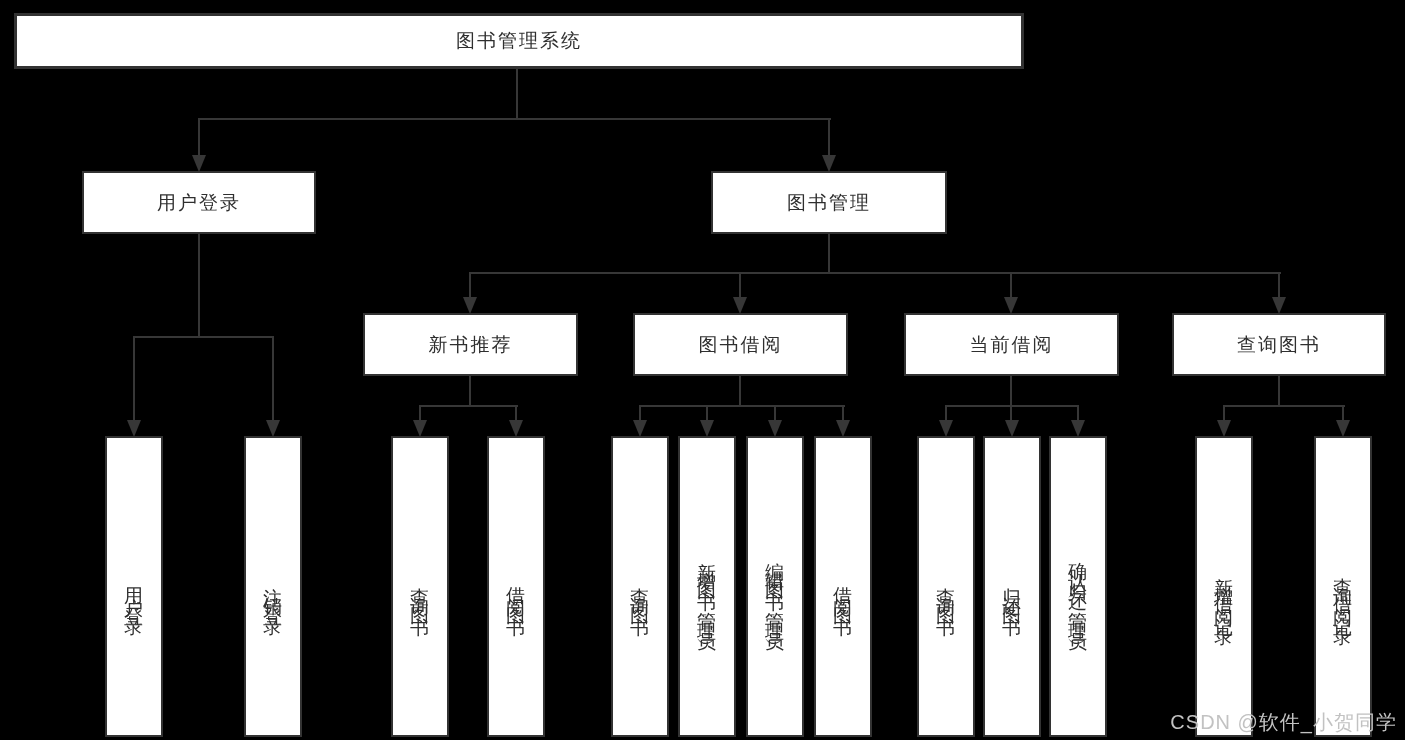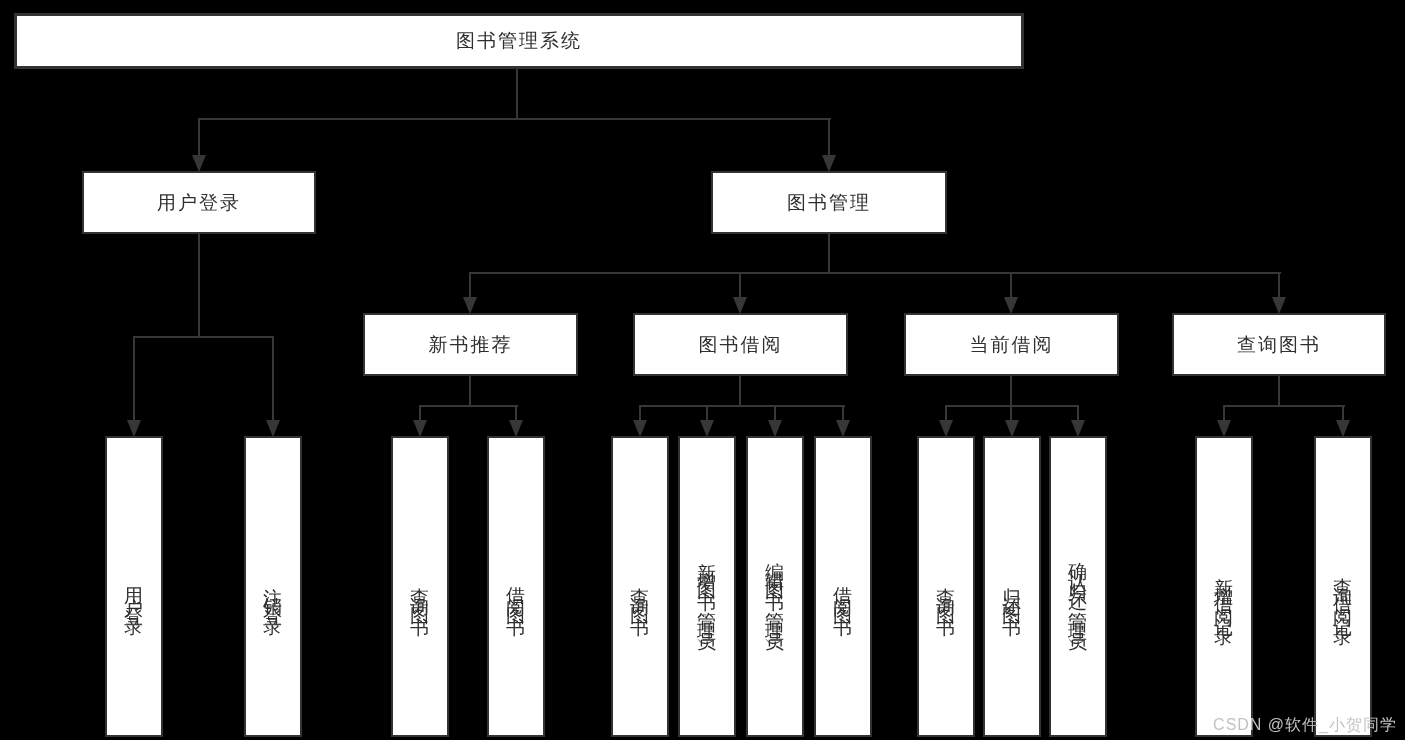--- a/index.html
+++ b/index.html
@@ -41,21 +41,21 @@
     position:absolute;
     width:0;height:0;
     border-left:7px solid transparent;
     border-right:7px solid transparent;
     border-top:17px solid #373737;
   }
   .watermark{
     position:absolute;
     right:8px;bottom:4px;
     color:#c2c2c2;
-    font-size:16px;
+    font-size:20px;
     letter-spacing:1px;
   }
 </style>
 </head>
 <body>
 
 <div class="canvas">
 
   <div class="box root" style="left:14px;top:13px;width:1010px;height:56px">图书管理系统</div>
 

